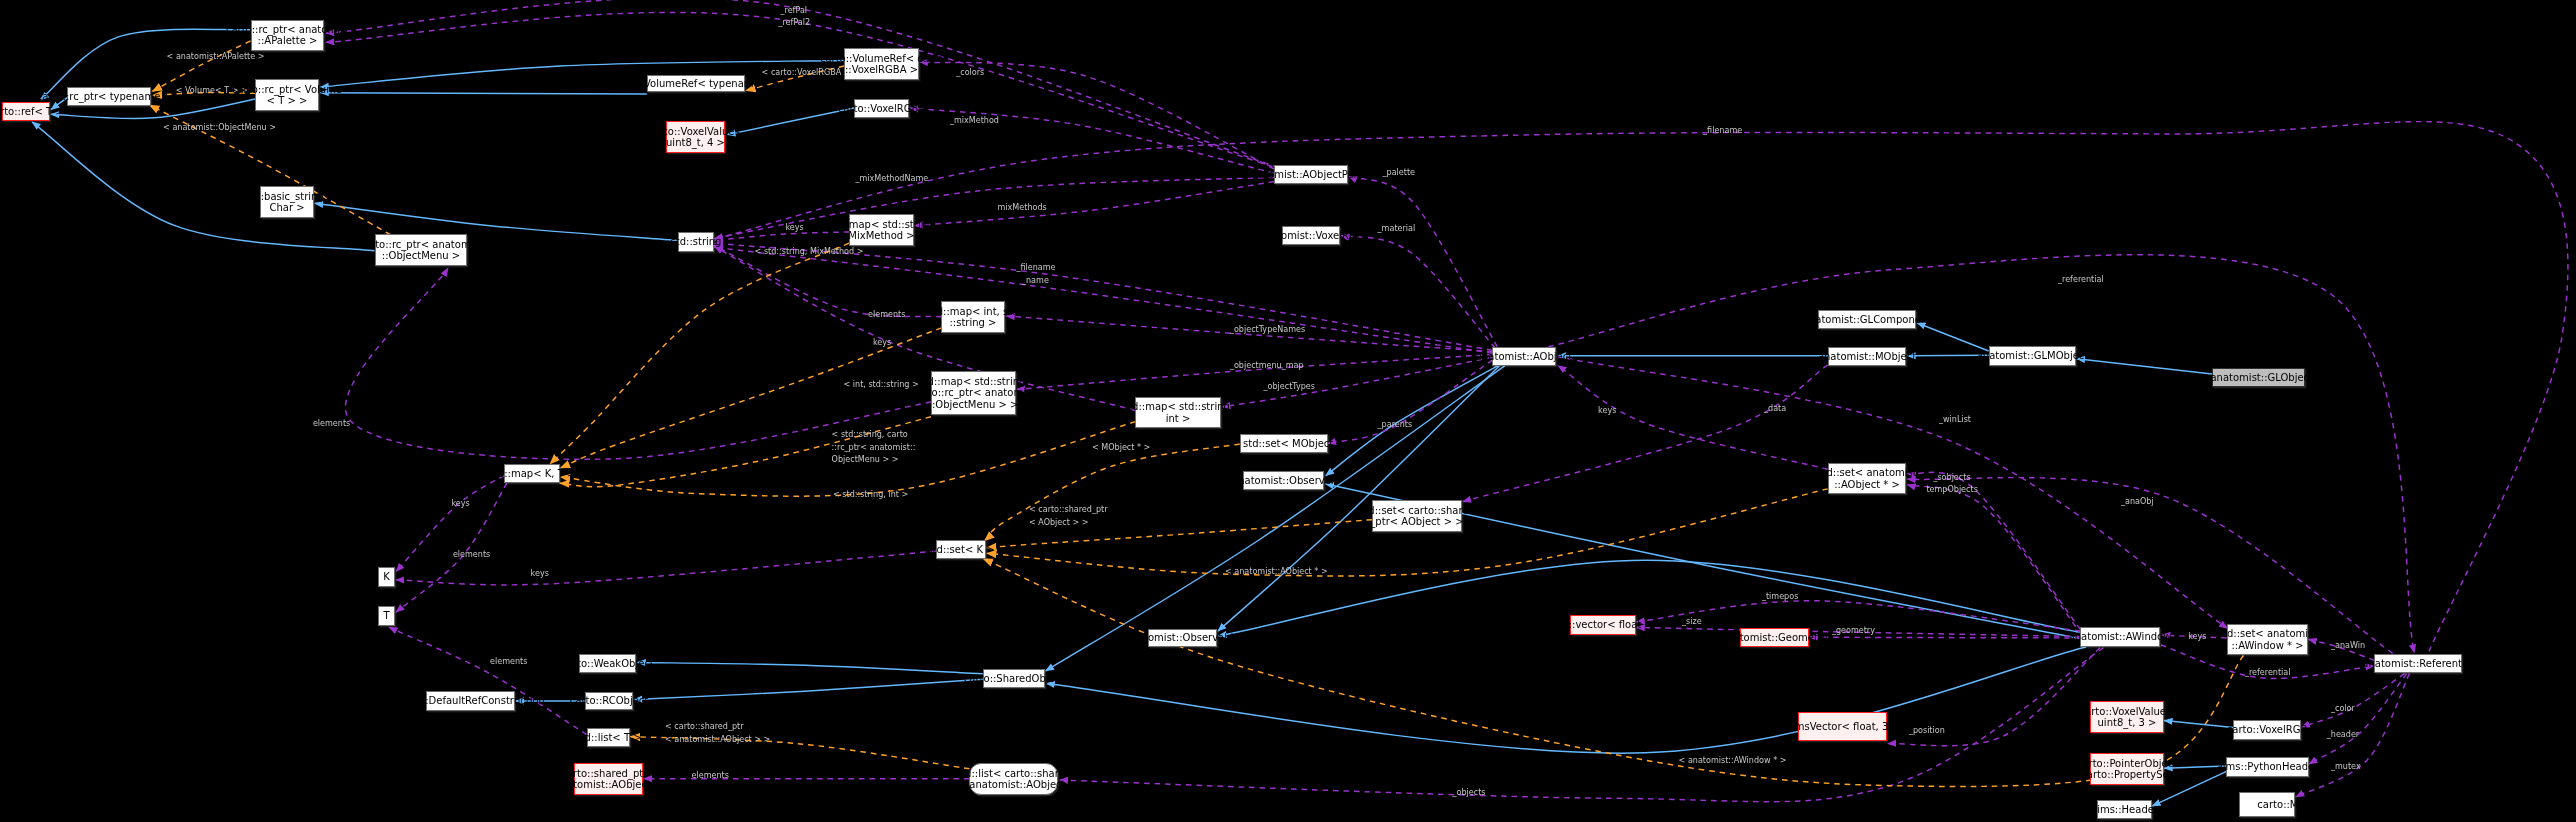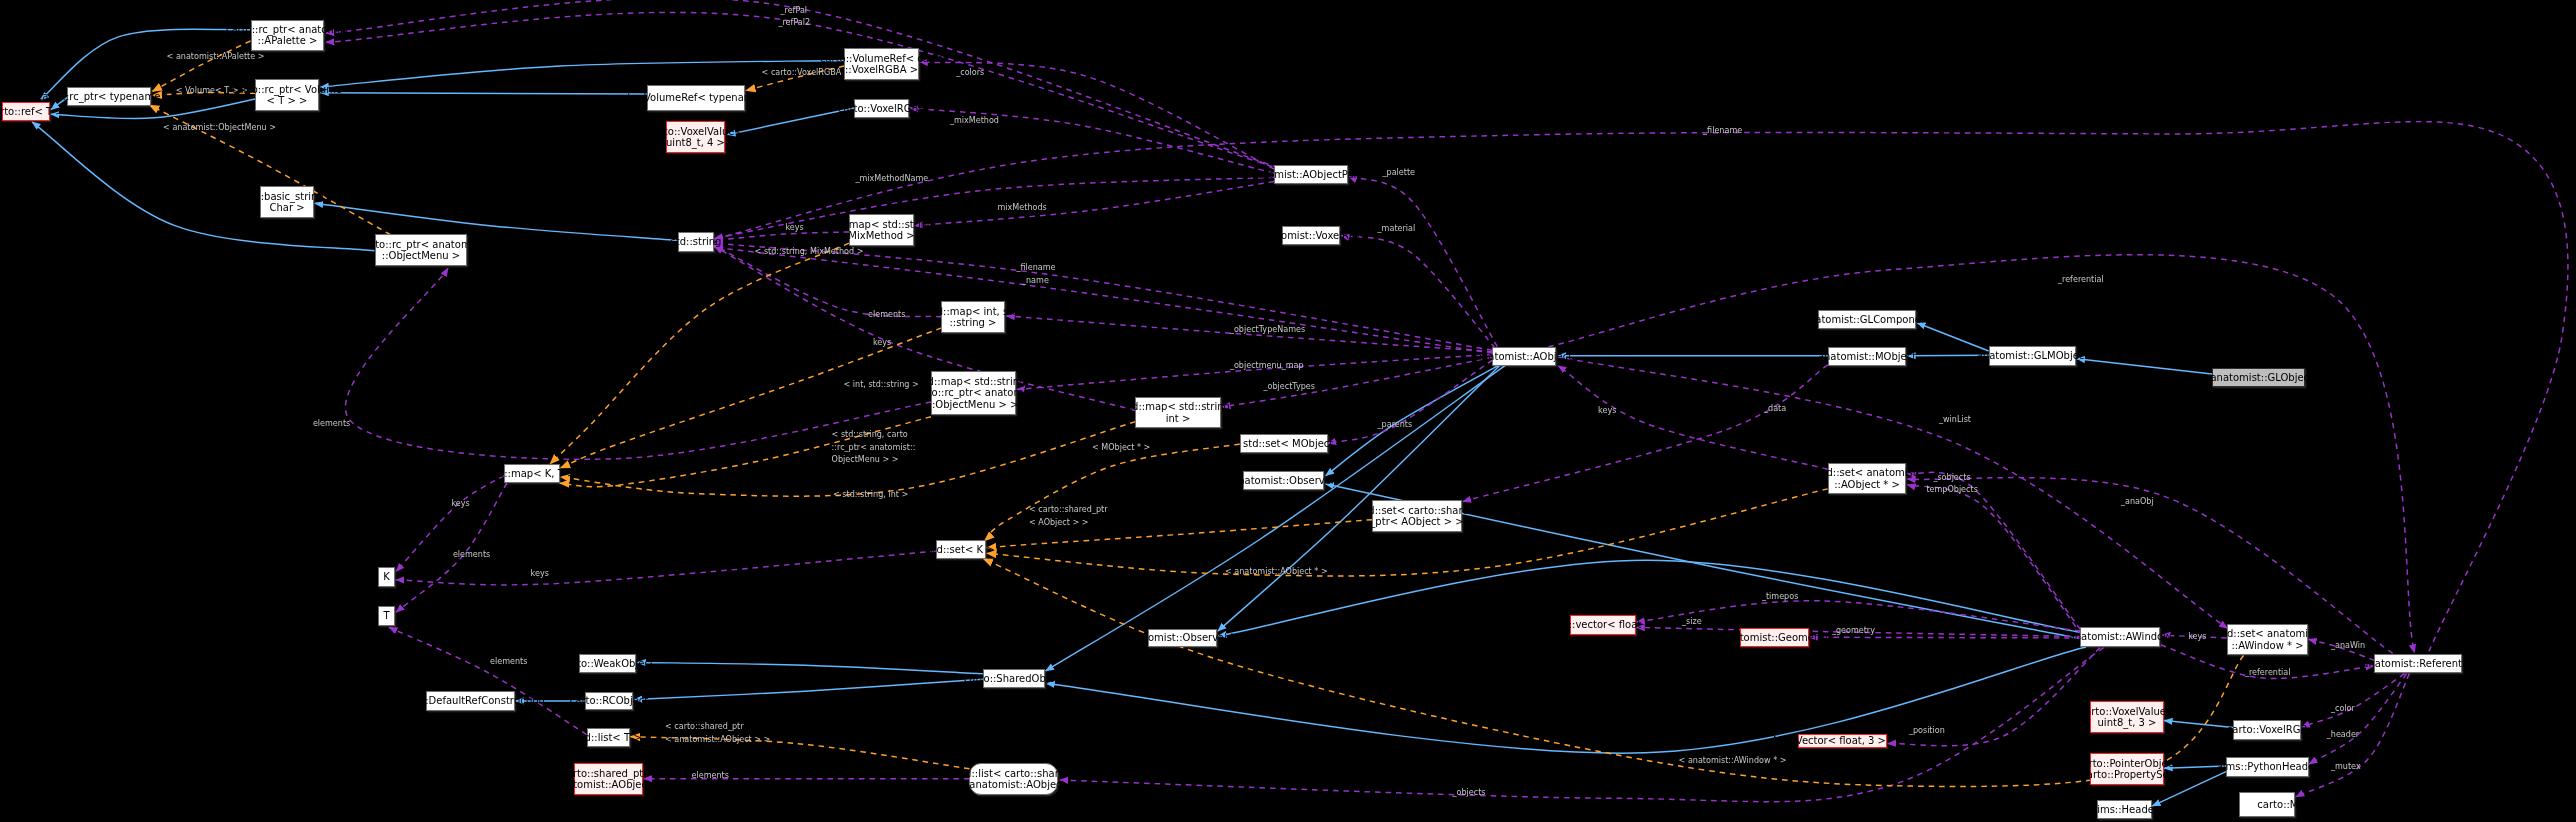--- a/index.html
+++ b/index.html
@@ -189,21 +189,21 @@
         <div>Char &gt;</div>
       </div>
       <div class="node" style="left: 375px; top: 234px; width: 92px; height: 31.5px;">
         <div>carto::rc_ptr&lt; anatomist</div>
         <div>::ObjectMenu &gt;</div>
       </div>
       <div class="node" style="left: 844px; top: 48px; width: 75px; height: 32px;">
         <div>carto::VolumeRef&lt; carto</div>
         <div>::VoxelRGBA &gt;</div>
       </div>
-      <div class="node" style="left: 647px; top: 85px; width: 98px; height: 26px;">
+      <div class="node" style="left: 647px; top: 75px; width: 98px; height: 17px;">
         <div>carto::VolumeRef&lt; typename T &gt;</div>
       </div>
       <div class="node" style="left: 854px; top: 99px; width: 55px; height: 19px;">
         <div>carto::VoxelRGBA</div>
       </div>
       <div class="node red" style="left: 666px; top: 121px; width: 59px; height: 32px;">
         <div>carto::VoxelValue&lt;</div>
         <div>uint8_t, 4 &gt;</div>
       </div>
       <div class="node" style="left: 678px; top: 232px; width: 36px; height: 19.6px; text-align: center;">
@@ -328,18 +328,18 @@
       </div>
       <div class="node" style="left: 2226px; top: 757px; width: 83px; height: 19.6px;">
         <div>aims::PythonHeader</div>
       </div>
       <div class="node" style="left: 2097px; top: 800px; width: 55px; height: 19px;">
         <div>aims::Header</div>
       </div>
       <div class="node" style="left: 2239px; top: 792px; width: 56px; height: 25px; padding-left: 44px;">
         <div>carto::Mutex</div>
       </div>
-      <div class="node red" style="left: 1798px; top: 734px; width: 89px; height: 14px; align-items: flex-end;">
+      <div class="node red" style="left: 1798px; top: 712px; width: 89px; height: 29px;">
         <div>AimsVector&lt; float, 3 &gt;</div>
       </div>
     </div>
 </div>
 
 
 </body></html>

